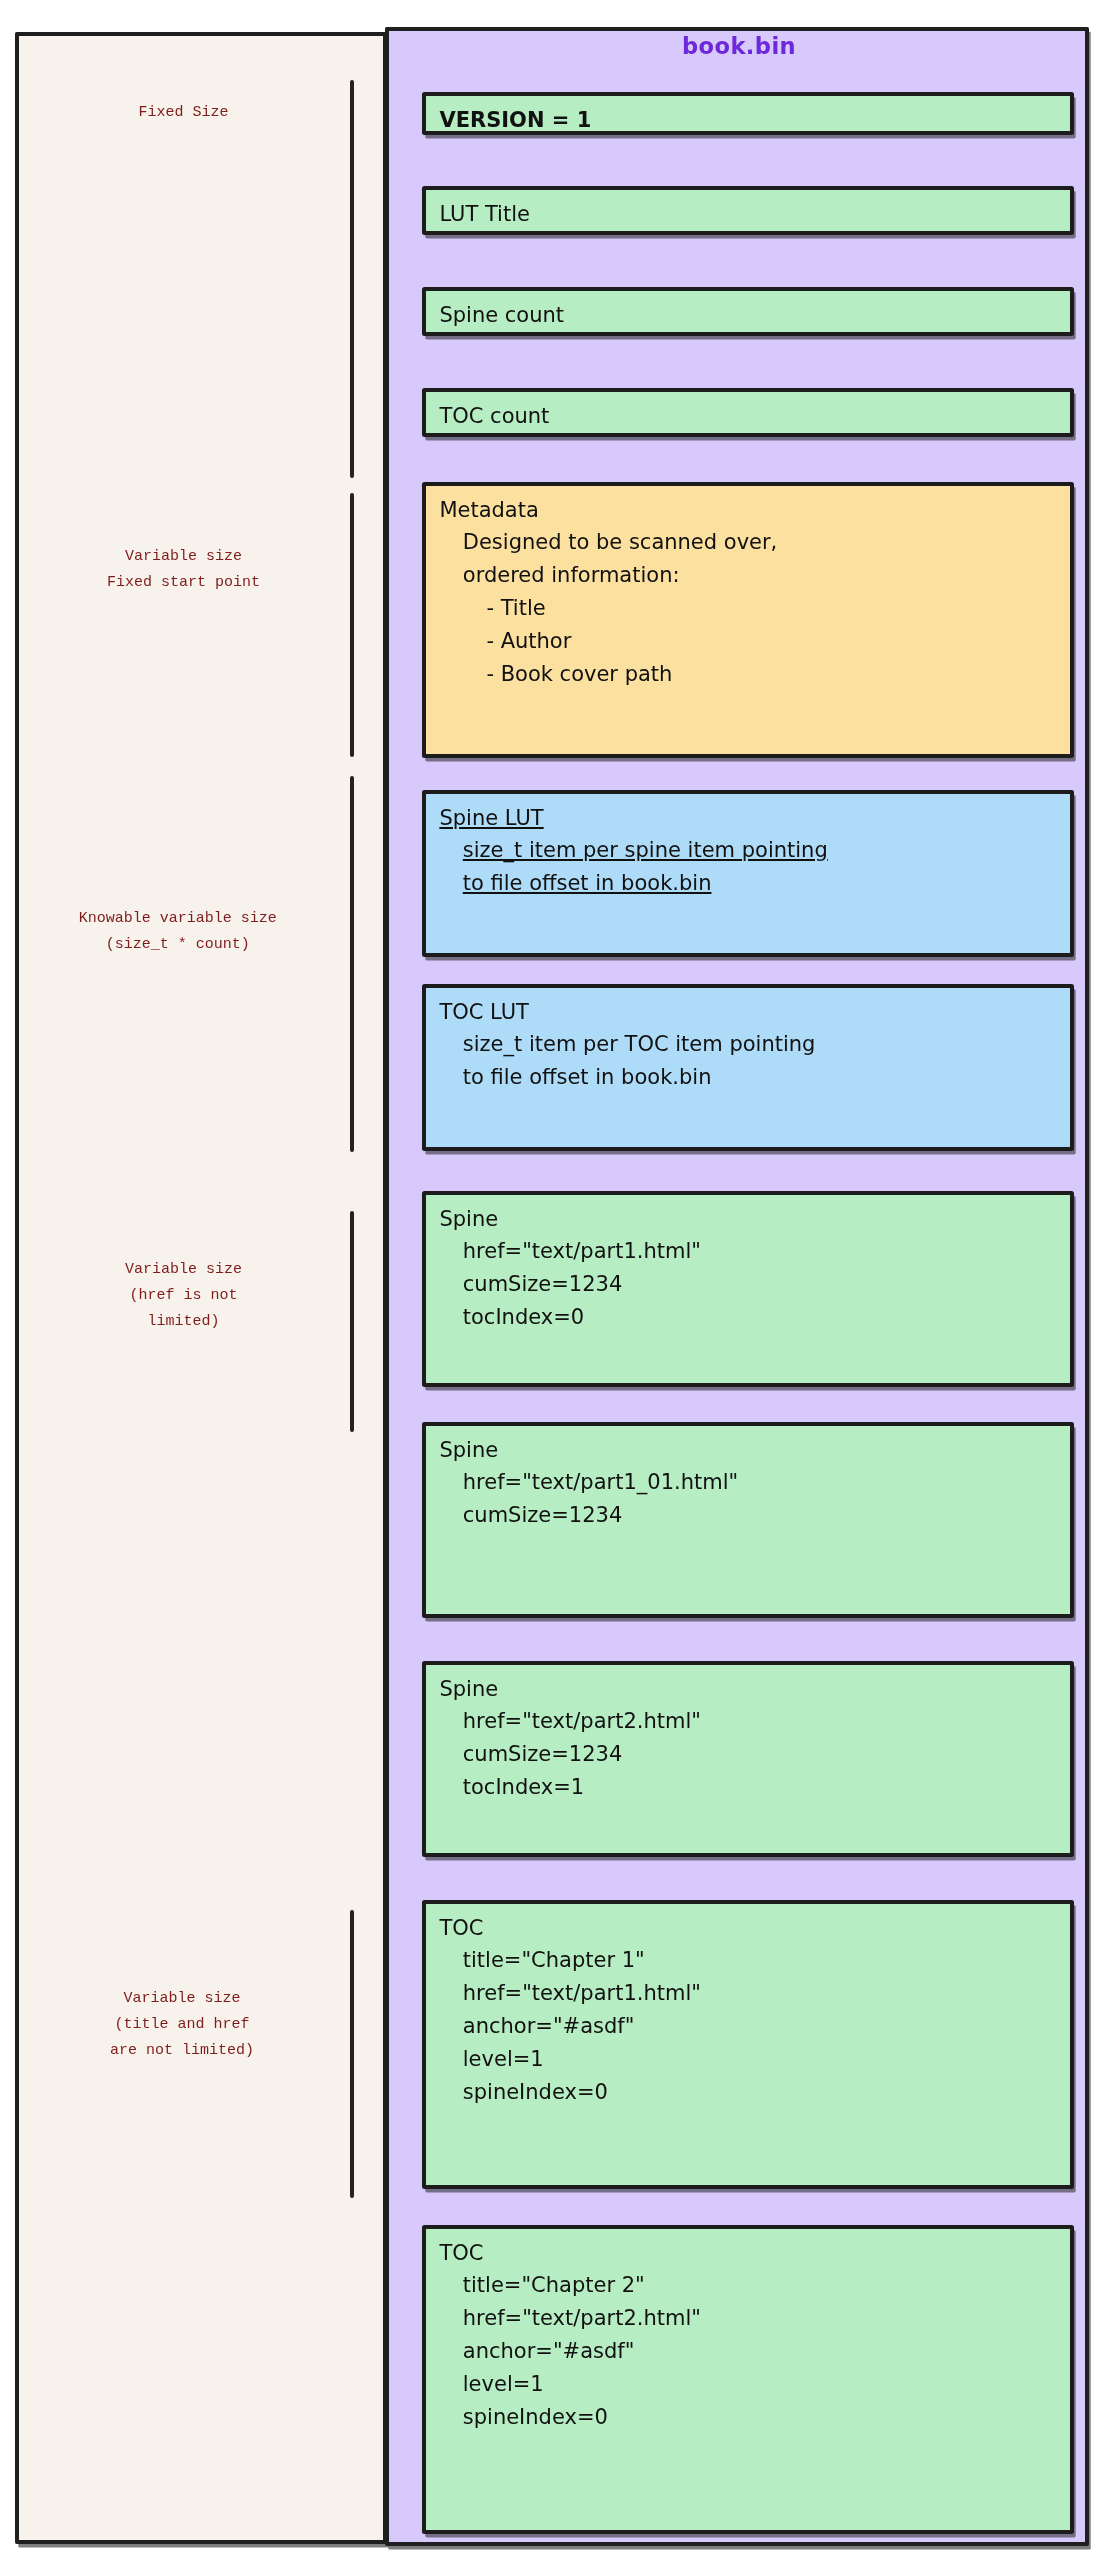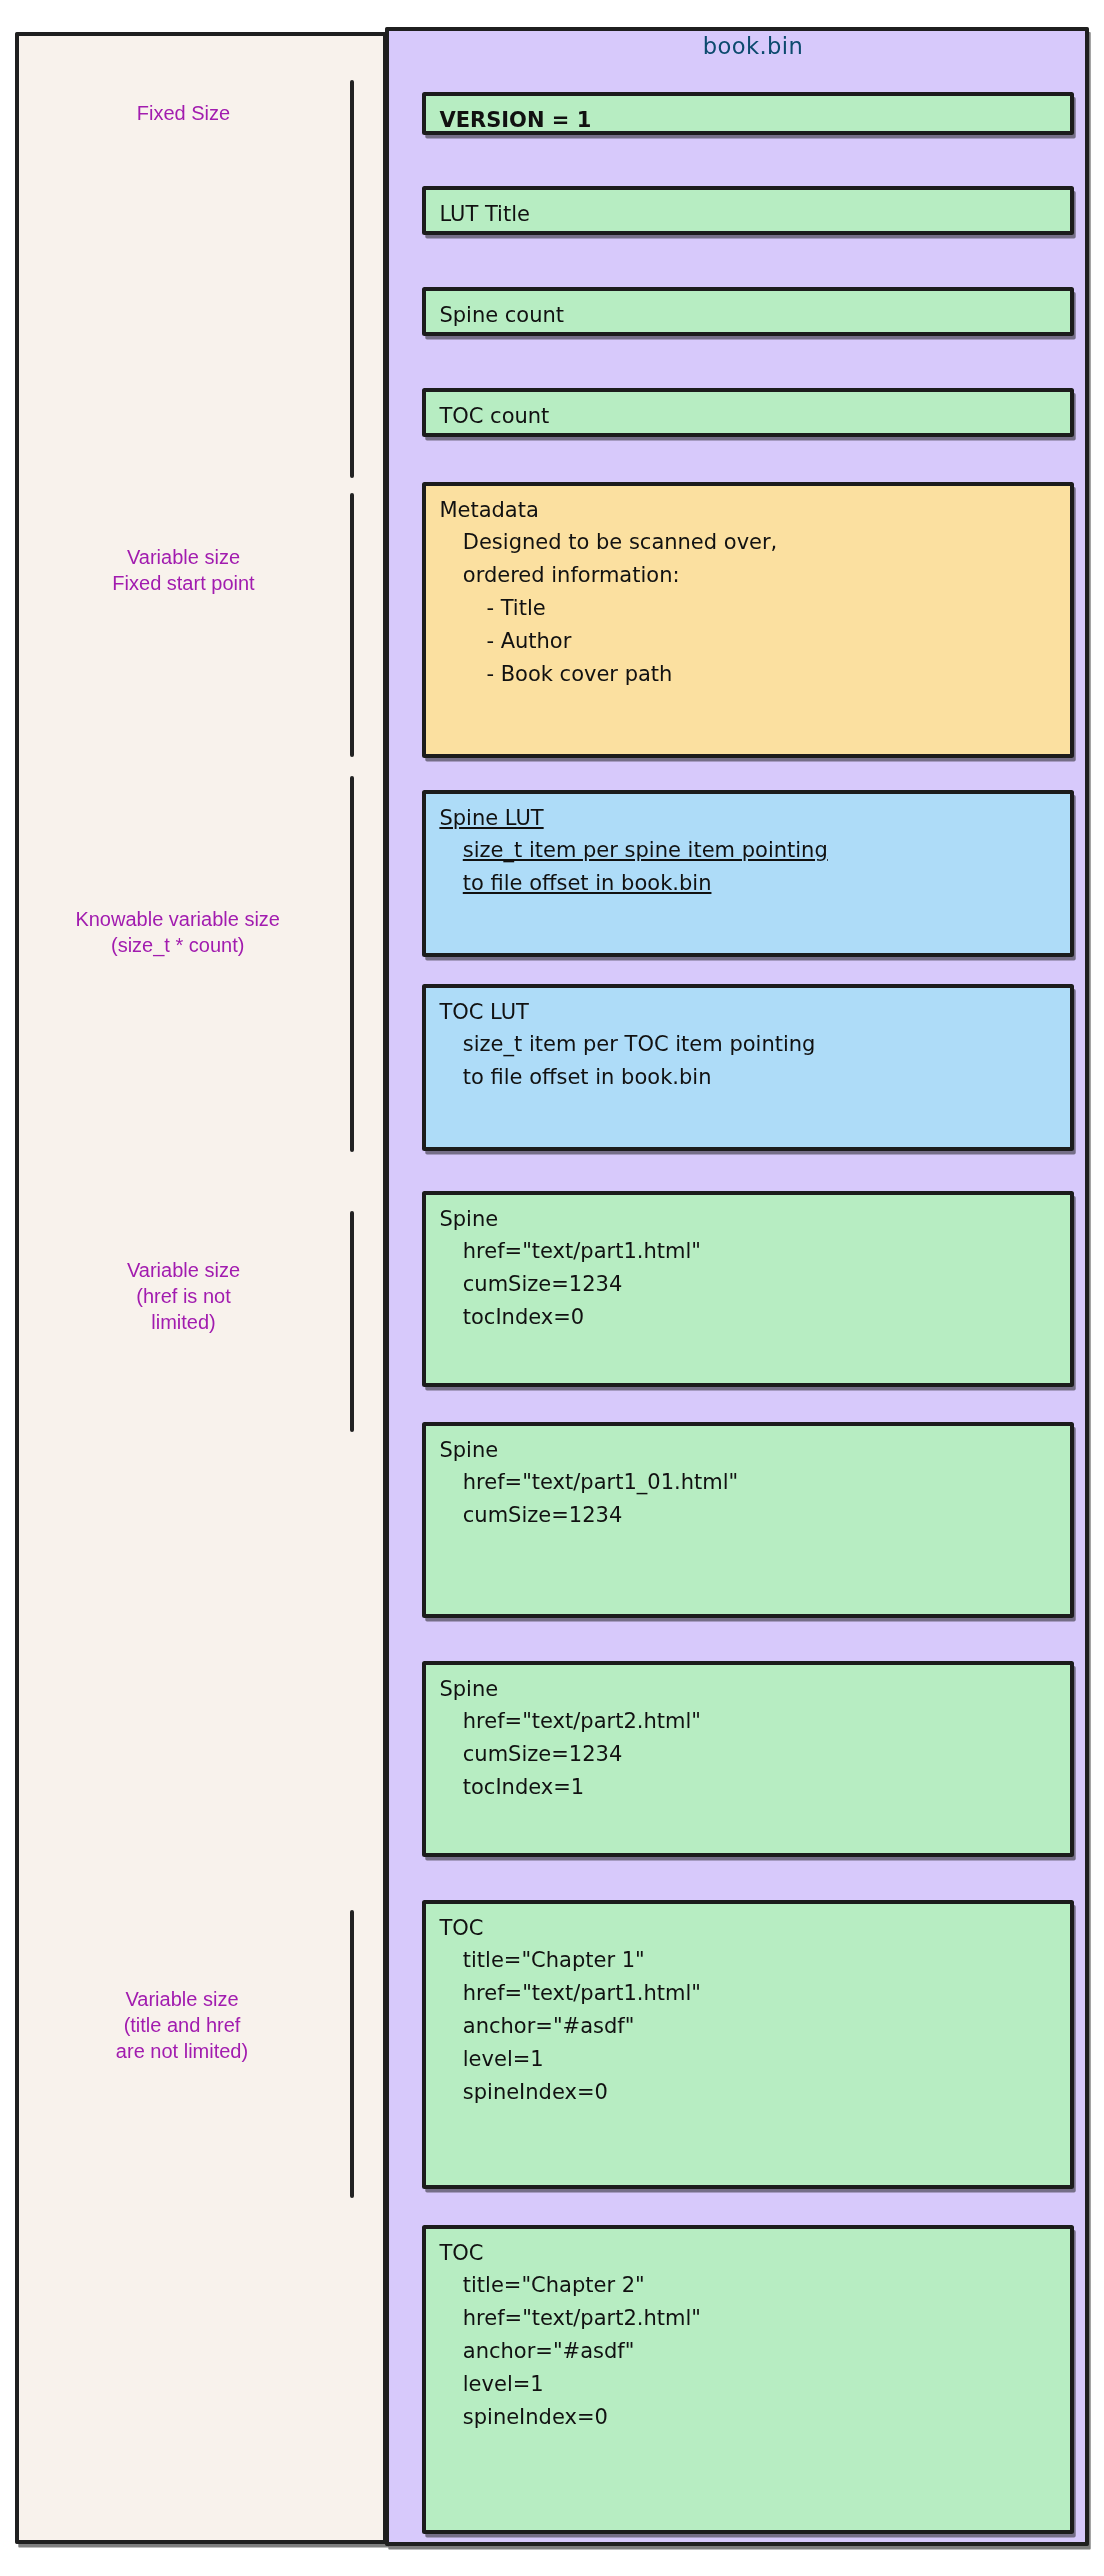--- a/index.html
+++ b/index.html
@@ -38,39 +38,39 @@
     top: 27px;
     width: 704px;
     height: 2519px;
     background: #d7c9fb;
     box-shadow: 2.5px 4.2px 0 -0.8px rgba(20,20,20,0.55);
   }
 
   
   #file-title {
     position: absolute;
-    left: 401px;
+    left: 387px;
     top: 33px;
     width: 704px;
     text-align: center;
     font-family: "DejaVu Sans", sans-serif;
     font-size: 22.6px;
-    font-weight: 400;
+    font-weight: 700;
     letter-spacing: 0.4px;
-    color: #0c4a6e;
+    color: #6d28d9;
   }
 
   
   .section-label {
     position: absolute;
     text-align: center;
-    font-family: Liberation Sans, sans-serif;
-    font-size: 20px;
+    font-family: Liberation Mono, monospace;
+    font-size: 15px;
     line-height: 26px;
-    color: #a21caf;
+    color: #7f1d1d;
     white-space: pre-line;
   }
 
   
   .bracket {
     position: absolute;
     left: 350px;
     width: 4.2px;
     background: #222222;
     border-radius: 2.5px;

